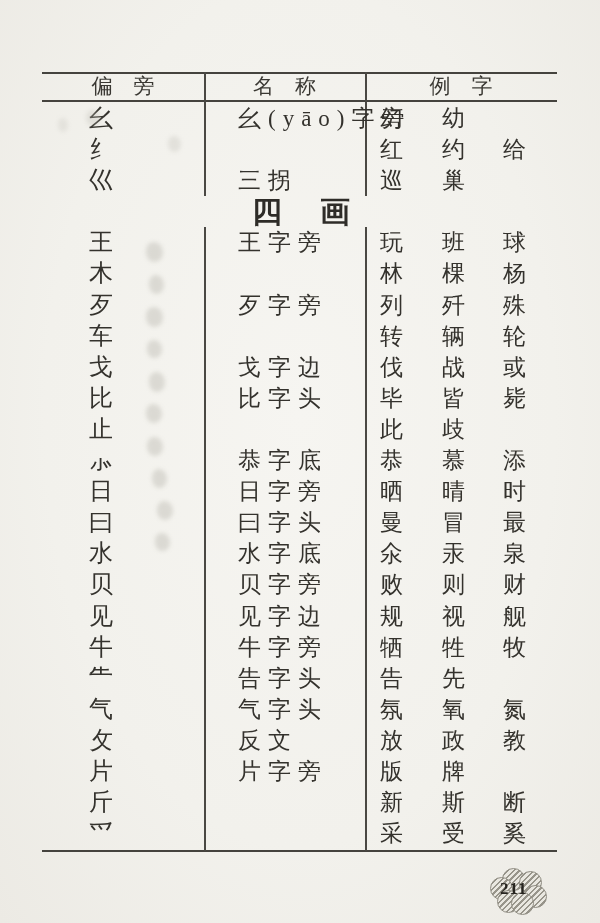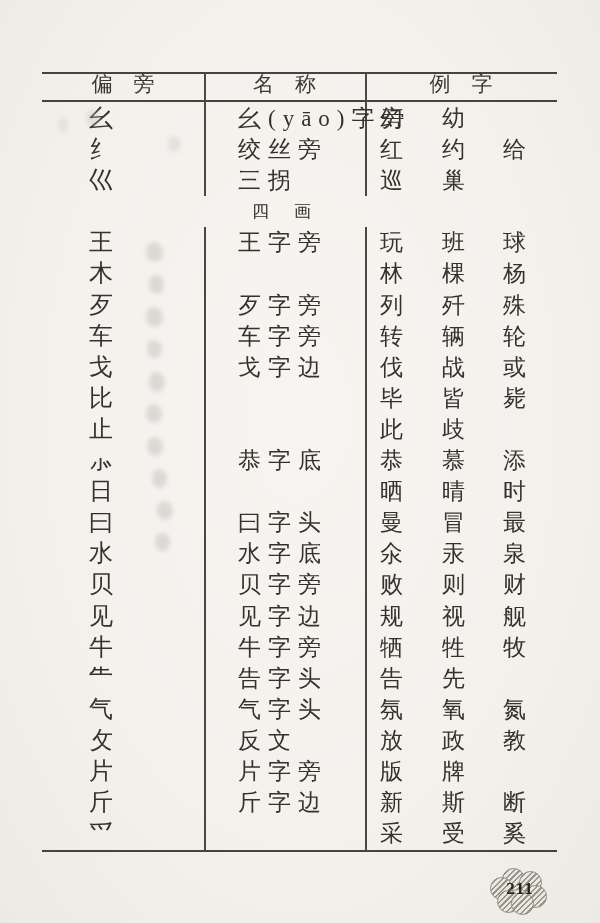--- a/index.html
+++ b/index.html
@@ -21,21 +21,21 @@
   .header-line{left:42px;width:515px;top:100px;height:2.4px;}
   .bottom-line{left:42px;width:515px;top:850px;}
   .vline{position:absolute;width:1.6px;background:#4a4843;}
   .v1a{left:204px;top:72px;height:124px;}
   .v1b{left:204px;top:227px;height:624px;}
   .v2a{left:365px;top:72px;height:124px;}
   .v2b{left:365px;top:227px;height:624px;}
   
   .header-row{position:absolute;left:42px;top:73px;width:515px;height:27px;}
   .hcell{position:absolute;top:0;height:27px;line-height:26px;
-         text-align:center;font-size:21px;color:#3a3833;font-family:Liberation Mono, monospace;}
+         text-align:center;font-size:21px;color:#3a3833;}
   .hc1{left:0;width:162px;}
   .hc2{left:162px;width:161px;}
   .hc3{left:323px;width:192px;}
   
   #rows{position:absolute;left:42px;top:103px;width:515px;}
   .trow{position:relative;height:31.1px;}
   .radical{
     position:absolute;left:0;top:0;width:162px;height:31px;line-height:31px;
     text-align:center;padding-right:44px;box-sizing:border-box;
     font-size:24px;color:#34322d;
@@ -46,21 +46,21 @@
   }
   .ex{
     position:absolute;top:0;width:30px;height:31px;line-height:31px;
     font-size:23px;color:#34322d;
   }
   .ex0{left:338px;}
   .ex1{left:400px;}
   .ex2{left:461px;}
   .section-title{
     position:relative;height:31.1px;line-height:31px;
-    padding-left:210px;font-size:17px;font-weight:normal;
+    padding-left:210px;font-size:30px;font-weight:bold;
     letter-spacing:4px;color:#2e2c28;box-sizing:border-box;
   }
   
   .smudge{
     position:absolute;border-radius:45% 55% 50% 50%;
     background:#bdbbb3;opacity:.45;filter:blur(2px);
   }
   .s1{left:146px;top:242px;width:17px;height:20px;}
   .s2{left:149px;top:275px;width:15px;height:19px;}
   .s3{left:146px;top:307px;width:17px;height:20px;}
@@ -83,21 +83,21 @@
   }
   .p1{left:13px;top:0px;}
   .p2{left:30px;top:3px;}
   .p3{left:1px;top:9px;}
   .p4{left:35px;top:17px;}
   .p5{left:8px;top:22px;}
   .p6{left:22px;top:24px;}
   .pagenum{
     position:absolute;left:11px;top:11px;width:40px;
     font-size:17px;font-weight:bold;letter-spacing:1px;
-    color:#26241f;font-family:"Liberation Serif","DejaVu Serif",serif;text-align:center;
+    color:#26241f;font-family:"Liberation Serif","DejaVu Serif",serif;
   }
 </style>
 </head>
 <body>
 
 <div class="page">
 
   <div class="hline top-line"></div>
   <div class="hline header-line"></div>
   <div class="hline bottom-line"></div>
@@ -114,21 +114,20 @@
 
   <div id="rows">
       <div class="trow">
         <span class="radical">幺</span>
         <span class="rname">幺(yāo)字旁</span>
         <span class="ex ex0">幻</span>
         <span class="ex ex1">幼</span>
       </div>
       <div class="trow">
         <span class="radical">纟</span>
-        <span class="rname">绞丝旁</span>
         <span class="ex ex0">红</span>
         <span class="ex ex1">约</span>
         <span class="ex ex2">给</span>
       </div>
       <div class="trow">
         <span class="radical">巛</span>
         <span class="rname">三拐</span>
         <span class="ex ex0">巡</span>
         <span class="ex ex1">巢</span>
       </div>
@@ -148,52 +147,53 @@
       </div>
       <div class="trow">
         <span class="radical">歹</span>
         <span class="rname">歹字旁</span>
         <span class="ex ex0">列</span>
         <span class="ex ex1">歼</span>
         <span class="ex ex2">殊</span>
       </div>
       <div class="trow">
         <span class="radical">车</span>
-        <span class="rname">车字旁</span>
         <span class="ex ex0">转</span>
         <span class="ex ex1">辆</span>
         <span class="ex ex2">轮</span>
       </div>
       <div class="trow">
         <span class="radical">戈</span>
         <span class="rname">戈字边</span>
         <span class="ex ex0">伐</span>
         <span class="ex ex1">战</span>
         <span class="ex ex2">或</span>
       </div>
       <div class="trow">
         <span class="radical">比</span>
+        <span class="rname">比字头</span>
         <span class="ex ex0">毕</span>
         <span class="ex ex1">皆</span>
         <span class="ex ex2">毙</span>
       </div>
       <div class="trow">
         <span class="radical">止</span>
         <span class="ex ex0">此</span>
         <span class="ex ex1">歧</span>
       </div>
       <div class="trow">
         <span class="radical">⺗</span>
         <span class="rname">恭字底</span>
         <span class="ex ex0">恭</span>
         <span class="ex ex1">慕</span>
         <span class="ex ex2">添</span>
       </div>
       <div class="trow">
         <span class="radical">日</span>
+        <span class="rname">日字旁</span>
         <span class="ex ex0">晒</span>
         <span class="ex ex1">晴</span>
         <span class="ex ex2">时</span>
       </div>
       <div class="trow">
         <span class="radical">曰</span>
         <span class="rname">曰字头</span>
         <span class="ex ex0">曼</span>
         <span class="ex ex1">冒</span>
         <span class="ex ex2">最</span>
@@ -247,21 +247,20 @@
         <span class="ex ex2">教</span>
       </div>
       <div class="trow">
         <span class="radical">片</span>
         <span class="rname">片字旁</span>
         <span class="ex ex0">版</span>
         <span class="ex ex1">牌</span>
       </div>
       <div class="trow">
         <span class="radical">斤</span>
-        <span class="rname">斤字边</span>
         <span class="ex ex0">新</span>
         <span class="ex ex1">斯</span>
         <span class="ex ex2">断</span>
       </div>
       <div class="trow">
         <span class="radical">爫</span>
         <span class="ex ex0">采</span>
         <span class="ex ex1">受</span>
         <span class="ex ex2">奚</span>
       </div>

